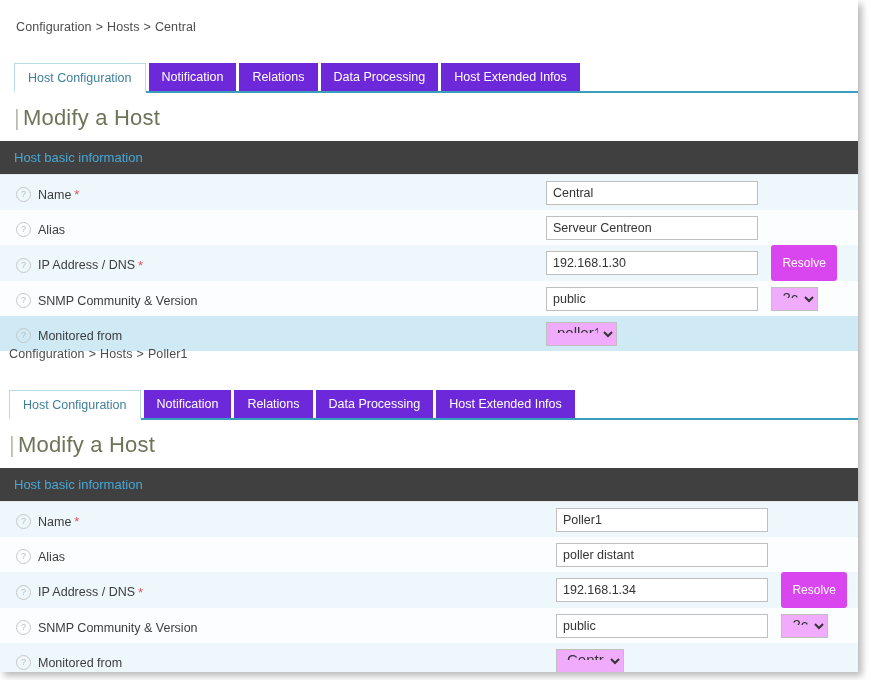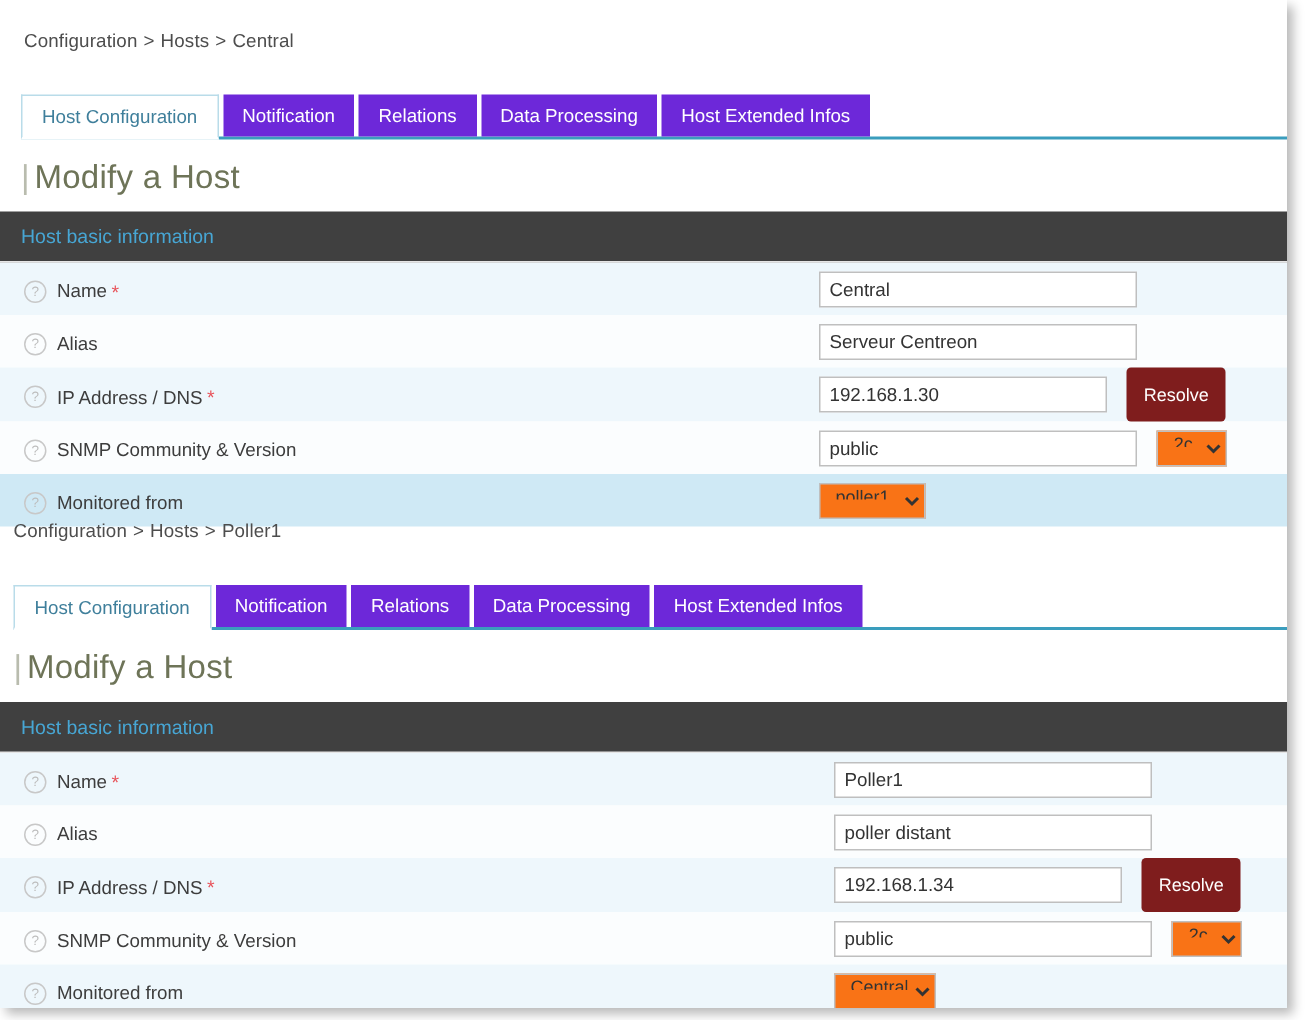--- a/index.html
+++ b/index.html
@@ -128,36 +128,36 @@
     font-size: 12.5px;
     color: #333333;
     padding: 0 6px;
     box-sizing: border-box;
     vertical-align: middle;
     outline: none;
   }
   select.sel {
     height: 24px;
     border: 1px solid #bfbfbf;
-    background: #f97316;
+    background: #f0abfc;
     font-family: "Liberation Sans", sans-serif;
-    font-size: 12px;
+    font-size: 15px;
     color: #333333;
     padding: 0 2px 12px 6px;
     box-sizing: border-box;
     vertical-align: middle;
     outline: none;
   }
   .btn-resolve {
     display: inline-block;
     height: 36px;
     line-height: 22px;
     padding: 0 11px;
     margin-left: 9px;
-    background: #7f1d1d;
+    background: #d946ef;
     color: #ffffff;
     font-size: 12px;
     border: none;
     border-radius: 3px;
     font-family: "Liberation Sans", sans-serif;
     vertical-align: middle;
     cursor: pointer;
   }
 
   
@@ -168,21 +168,21 @@
   #panel-central .full-bleed { margin-left: -14px; width: 858px; }
 
   
   #panel-poller { position: absolute; left: 0; top: 342px; width: 858px; }
   #panel-poller .breadcrumb { position: absolute; left: 9px; top: 5px; }
   #panel-poller .tabwrap { position: absolute; left: 9px; top: 46px; width: 849px; }
   #panel-poller .body    { position: absolute; left: 9px; top: 78px; width: 849px; }
   #panel-poller .full-bleed { margin-left: -9px; width: 858px; }
 
   .w-name  { width: 212px; }
-  .w-ip    { width: 192px; }
+  .w-ip    { width: 212px; }
   .w-snmp  { width: 212px; }
   .w-ver   { width: 47px; }
   .w-mon   { width: 71px; }
 </style>
 </head>
 <body>
 
 <div class="page">
 
   <div class="panel" id="panel-central">

